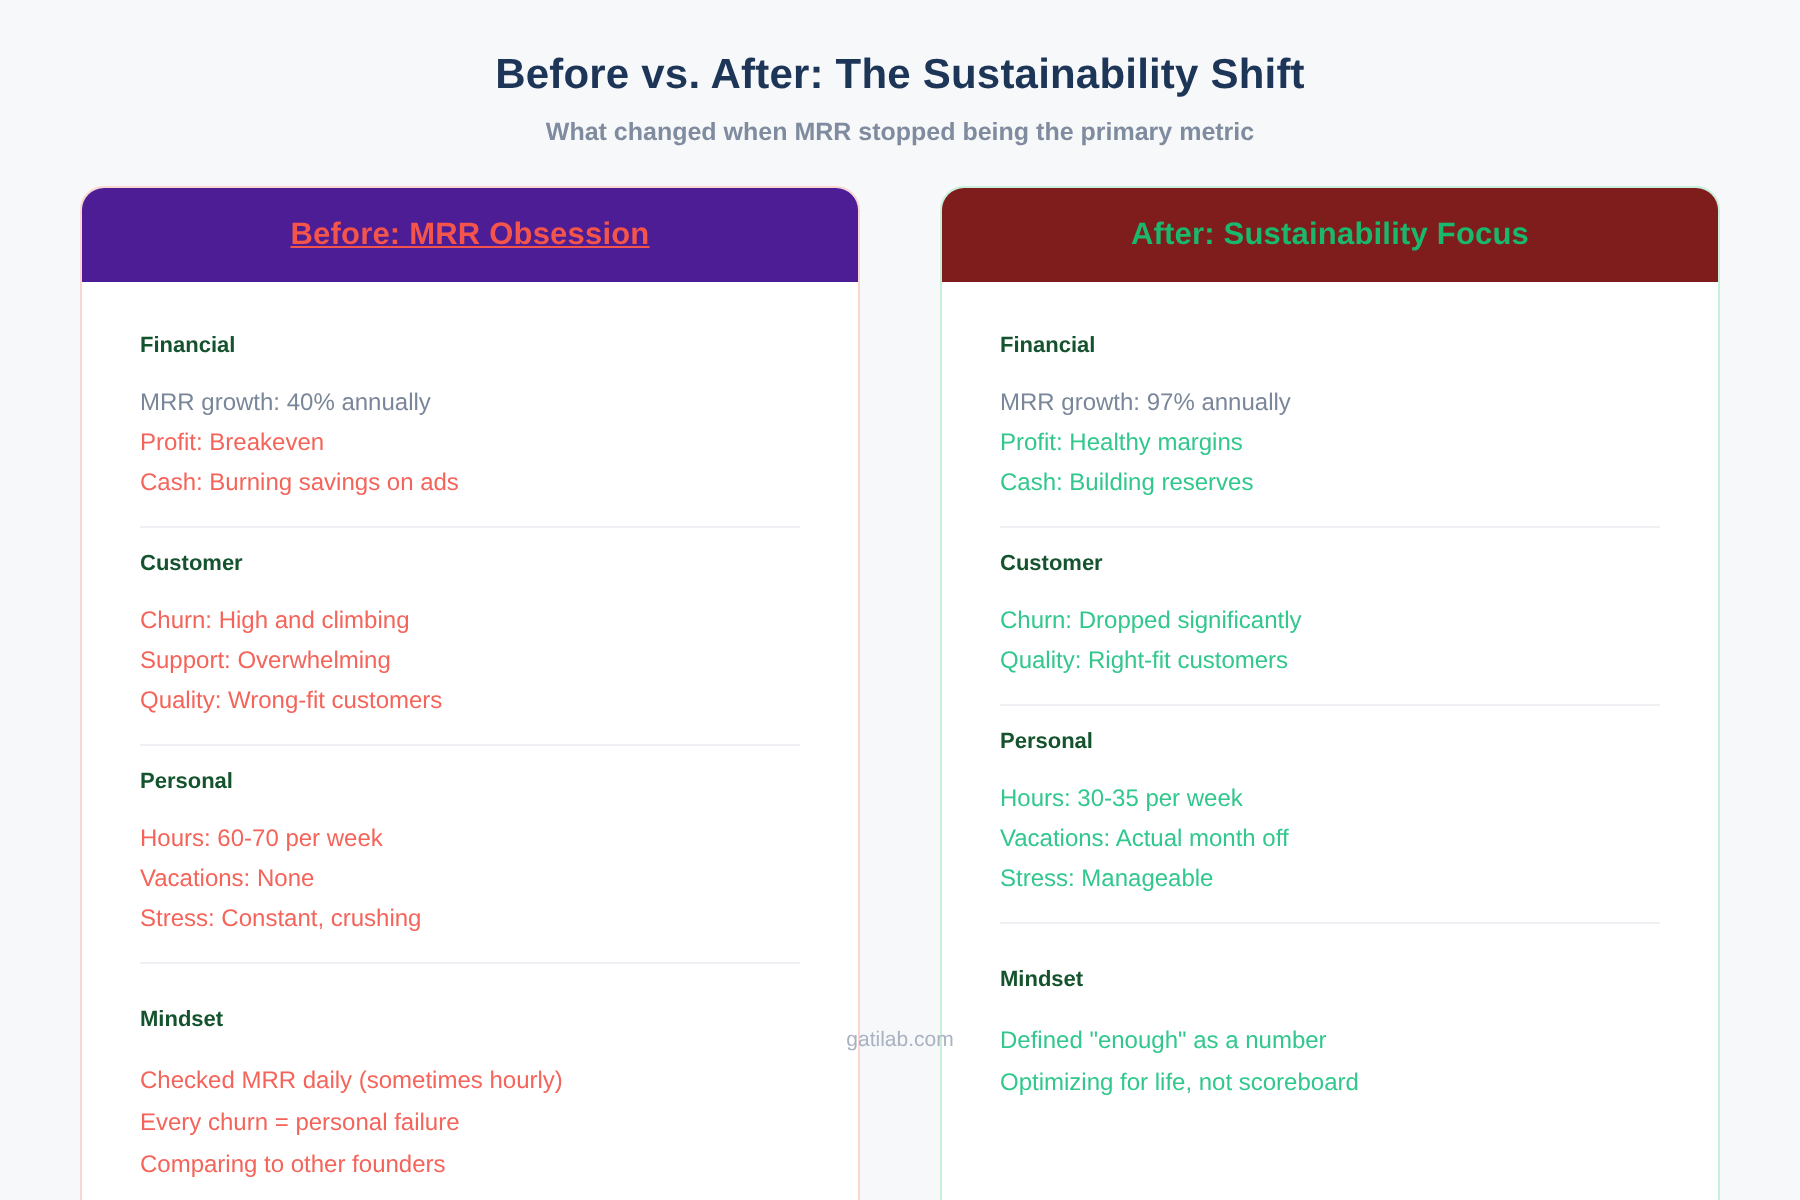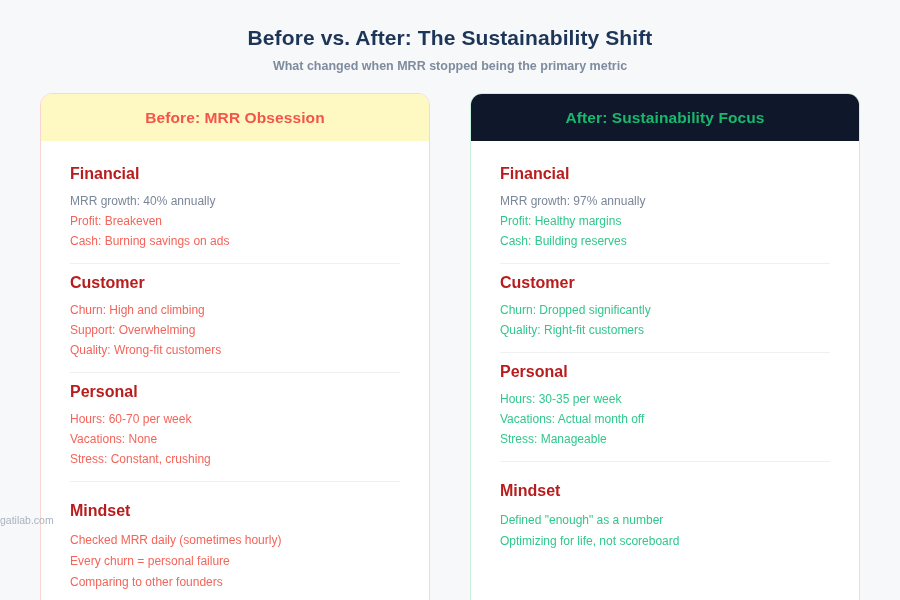--- a/index.html
+++ b/index.html
@@ -74,45 +74,46 @@
     height: 47px;
     display: flex;
     align-items: center;
     justify-content: center;
     font-size: 15.5px;
     font-weight: bold;
     letter-spacing: 0.1px;
   }
 
   .card.before .card-header {
-    background: #fef9c3;
+    background: #4c1d95;
     color: #f4544a;
+    text-decoration: underline;
   }
 
   .card.after .card-header {
-    background: #0f172a;
+    background: #7f1d1d;
     color: #19b86d;
   }
 
   .card-body {
     padding: 14px 29px 18px 29px;
   }
 
   .section {
     padding: 10px 0 12px 0;
   }
 
   .section + .section {
     border-top: 1px solid #eef0f3;
   }
 
   .section-title {
-    font-size: 16px;
-    font-weight: bold;
-    color: #b91c1c;
+    font-size: 11px;
+    font-weight: bold;
+    color: #14532d;
     margin-bottom: 9px;
     line-height: 17px;
   }
 
   .section-item {
     font-size: 12px;
     line-height: 20px;
     margin-bottom: 0px;
   }
 
@@ -132,20 +133,21 @@
   .section.mindset { padding-bottom: 4px; }
   .section.mindset .section-title { margin-bottom: 10px; margin-top: 10px; }
   .section.mindset .section-item { line-height: 20px; padding: 0.5px 0; }
 
   
   .footer {
     position: absolute;
     bottom: 13px;
     left: 0;
     width: 100%;
+    text-align: center;
     font-size: 10.5px;
     color: #a9b2c0;
     line-height: 14px;
   }
 </style>
 </head>
 <body>
 
 <div class="page">
 

